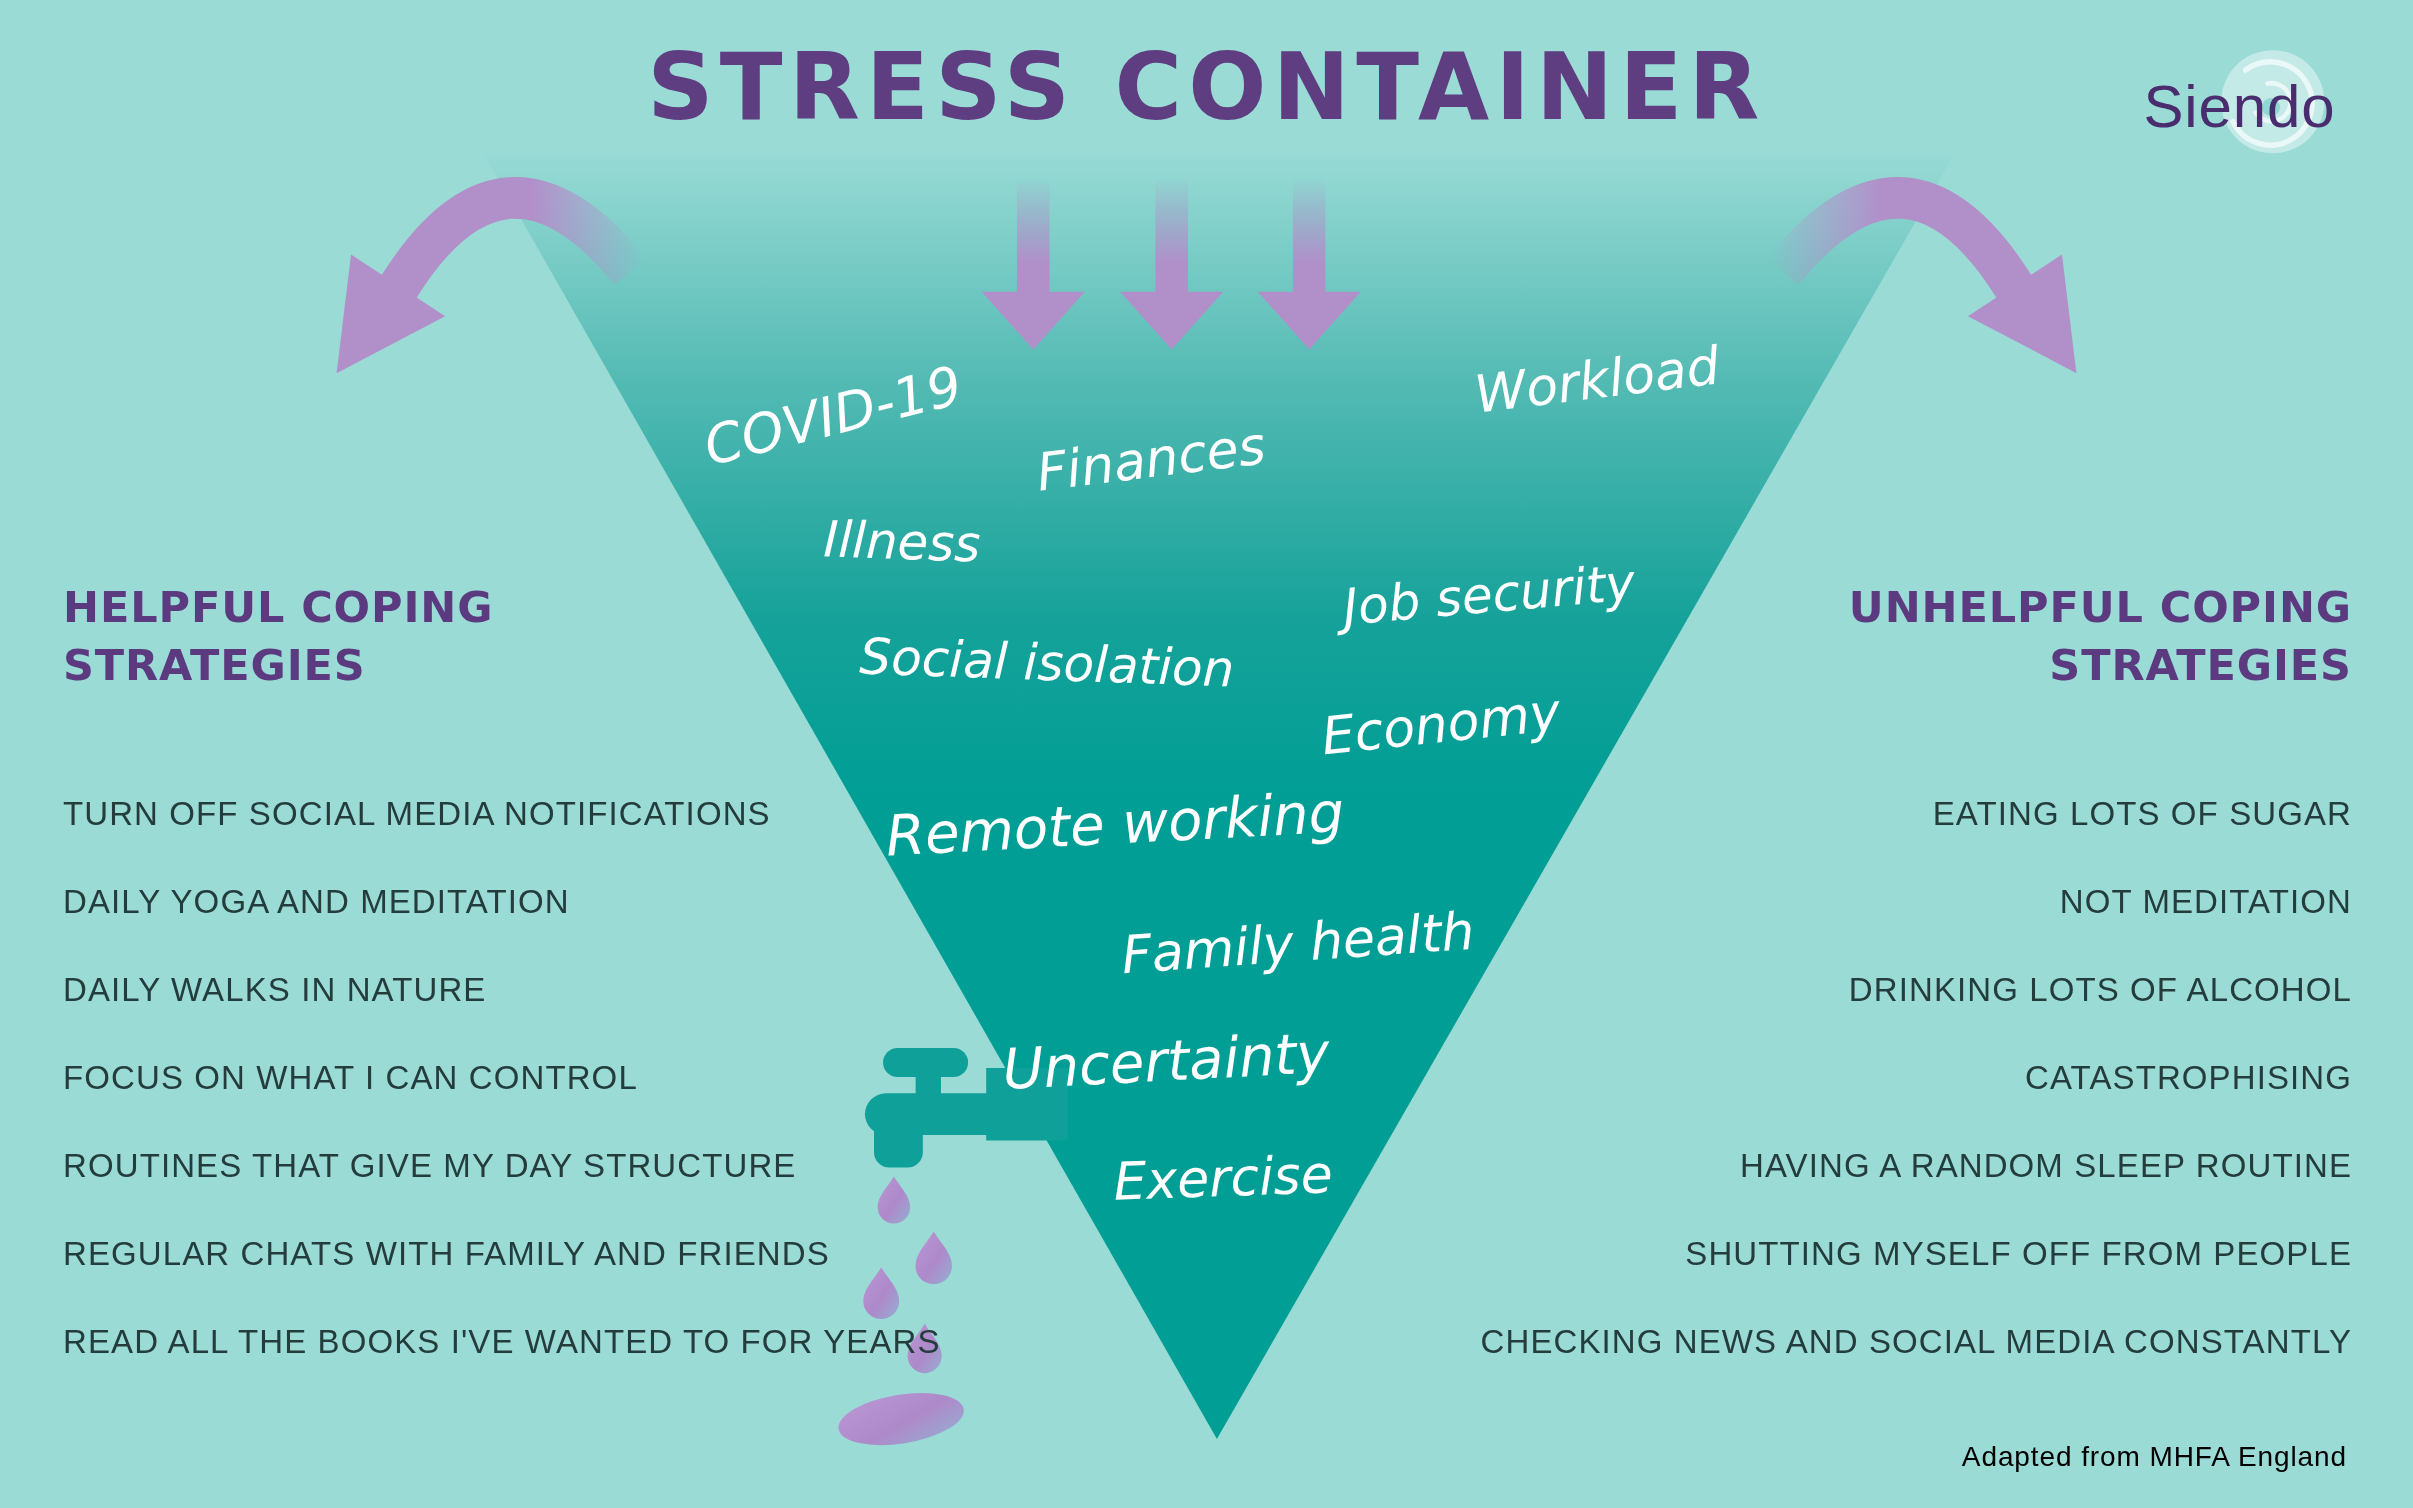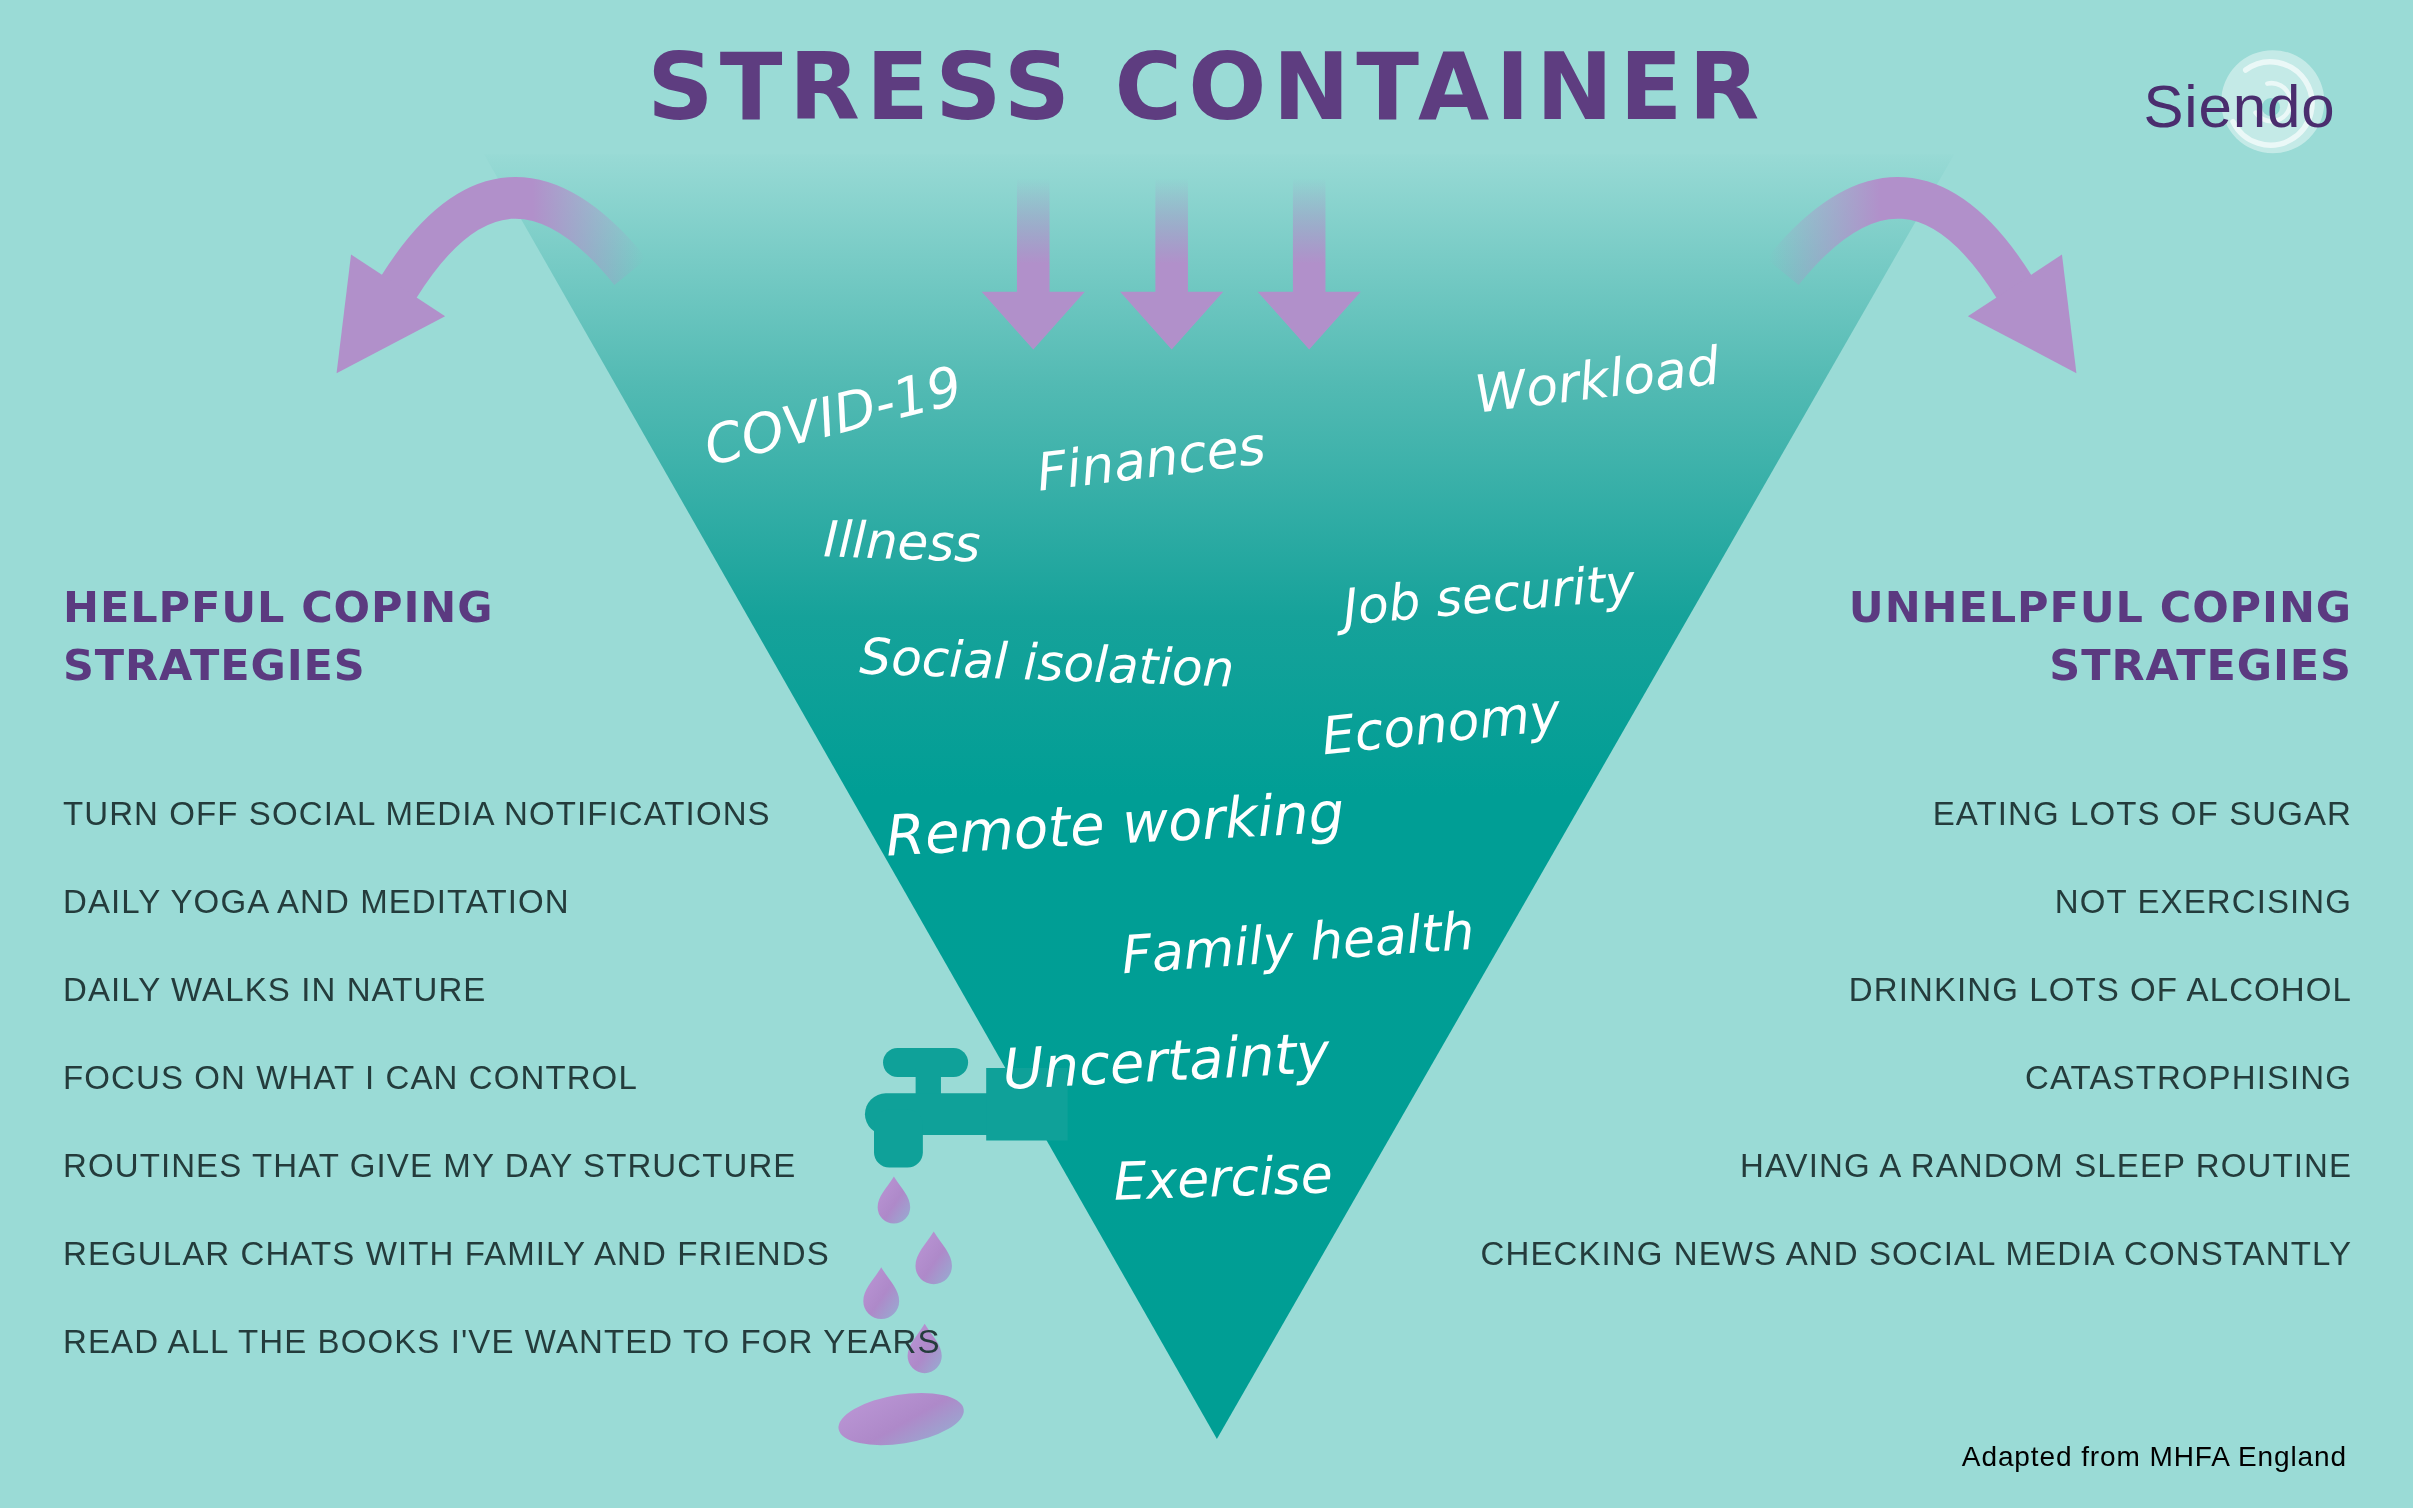--- a/index.html
+++ b/index.html
@@ -142,22 +142,23 @@
     <div class="item">REGULAR CHATS WITH FAMILY AND FRIENDS</div>
     <div class="item">READ ALL THE BOOKS I'VE WANTED TO FOR YEARS</div>
   </div>
 
   <div class="side-heading right">
     <div>UNHELPFUL COPING</div>
     <div>STRATEGIES</div>
   </div>
   <div class="strategy-list right">
     <div class="item">EATING LOTS OF SUGAR</div>
-    <div class="item">NOT EXERCISING</div>
+    <div class="item">NOT MEDITATION</div>
     <div class="item">DRINKING LOTS OF ALCOHOL</div>
     <div class="item">CATASTROPHISING</div>
     <div class="item">HAVING A RANDOM SLEEP ROUTINE</div>
+    <div class="item">SHUTTING MYSELF OFF FROM PEOPLE</div>
     <div class="item">CHECKING NEWS AND SOCIAL MEDIA CONSTANTLY</div>
   </div>
 
   <div class="attribution">Adapted from MHFA England</div>
 </div>
 
 
 </body></html>

